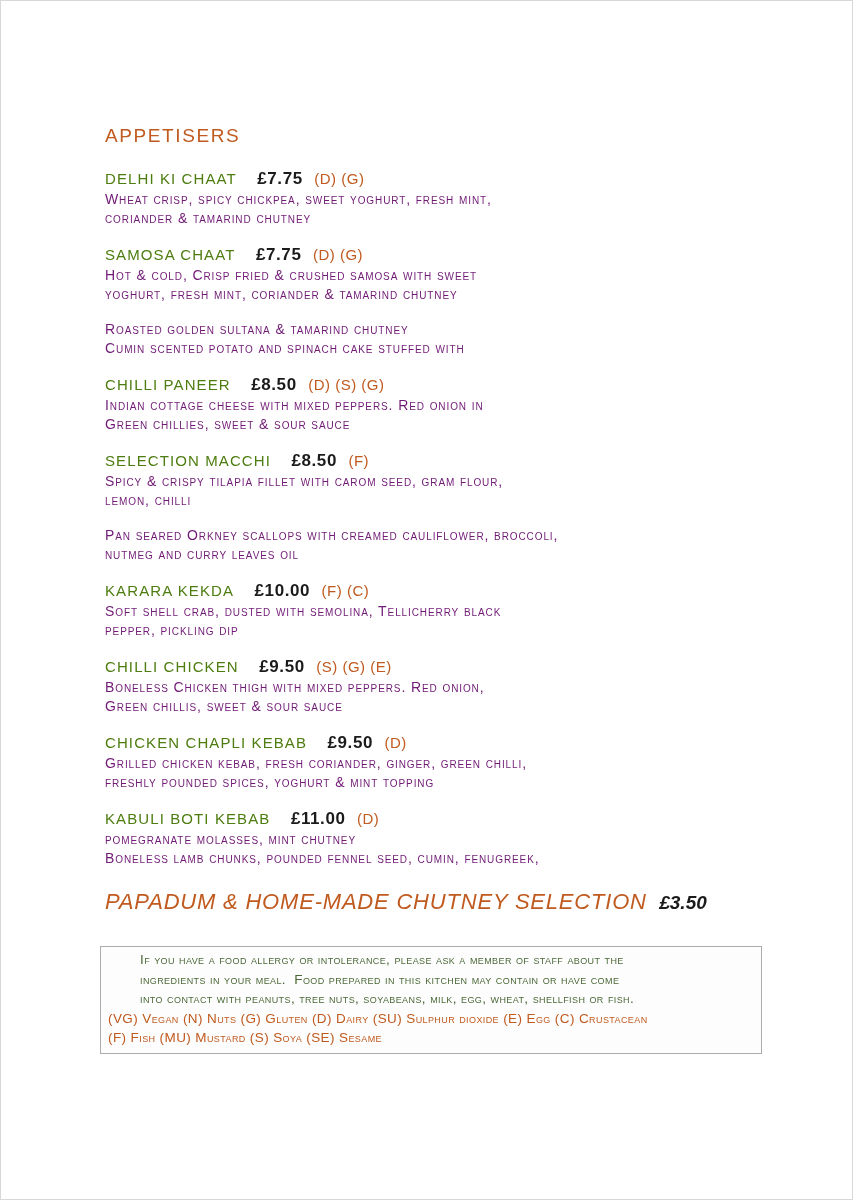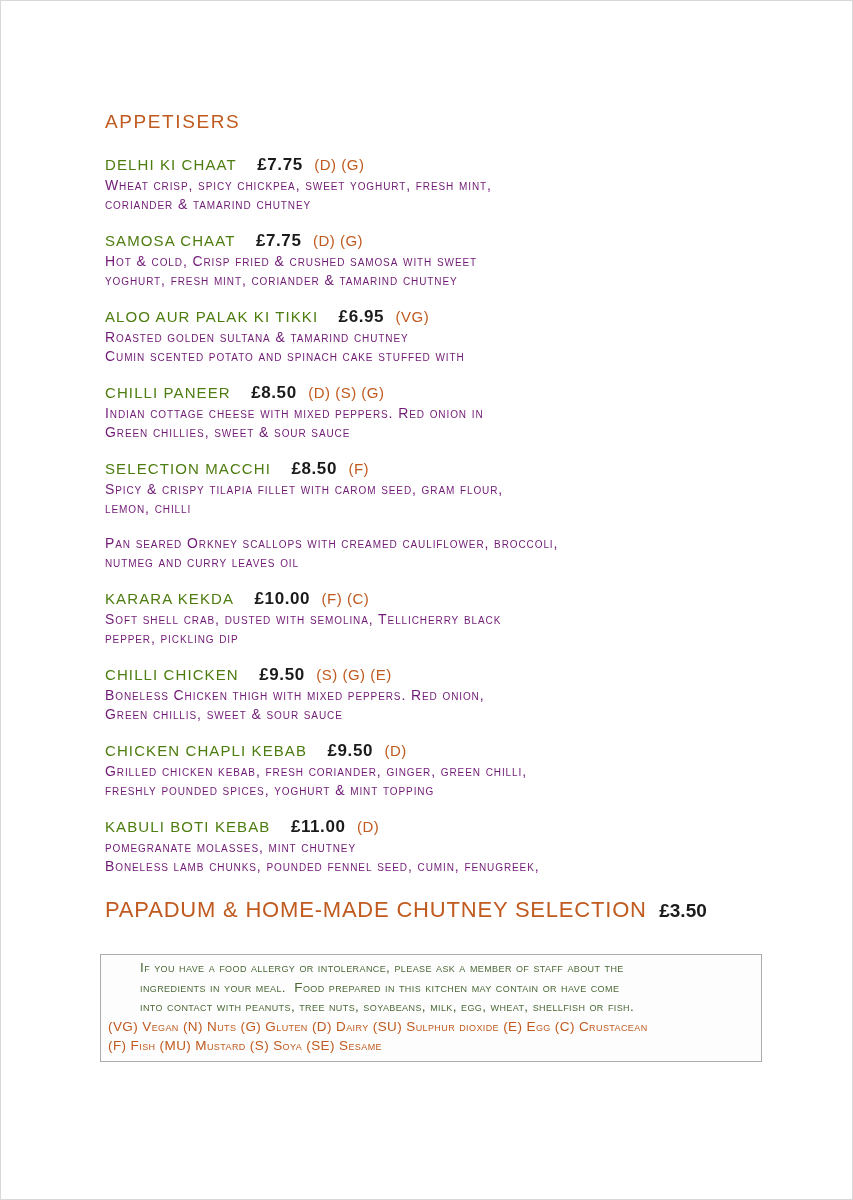--- a/index.html
+++ b/index.html
@@ -8,21 +8,21 @@
     width: 853px;
     height: 1200px;
     font-family: "Liberation Sans", sans-serif;
     border: 1px solid #d8d8d8;
     position: relative;
     overflow: hidden;
   }
   .content {
     position: absolute;
     left: 104px;
-    top: 110px;
+    top: 124px;
     width: 660px;
   }
   .section-heading {
     color: #c05a1f;
     font-size: 19px;
     font-weight: 400;
     letter-spacing: 1.6px;
     margin-bottom: 21px;
   }
   .item { margin-bottom: 16px; }
@@ -53,20 +53,21 @@
     font-size: 14px;
     font-variant: small-caps;
     letter-spacing: 0.9px;
     line-height: 19px;
     white-space: pre;
   }
   .papadum-row {
     margin-top: 20px;
     line-height: 28px;
     white-space: nowrap;
+    font-style: italic;
   }
   .papadum-title {
     color: #c05a1f;
     font-size: 22px;
     letter-spacing: 0.8px;
   }
   .papadum-price {
     color: #1b1b1b;
     font-size: 19px;
     font-weight: 700;
@@ -112,25 +113,20 @@
     <div class="item-title-row">
       <span class="item-name">SAMOSA CHAAT</span>
       <span class="item-price">£7.75</span>
       <span class="item-codes">(D) (G)</span>
     </div>
   <div class="item-desc">Hot &amp; cold, Crisp fried &amp; crushed samosa with sweet</div>
         <div class="item-desc">yoghurt, fresh mint, coriander &amp; tamarind chutney</div>
       </div>
 
   <div class="item">
-    <div class="item-title-row">
-      <span class="item-name">ALOO AUR PALAK KI TIKKI</span>
-      <span class="item-price">£6.95</span>
-      <span class="item-codes">(VG)</span>
-    </div>
   <div class="item-desc">Roasted golden sultana &amp; tamarind chutney</div>
         <div class="item-desc">Cumin scented potato and spinach cake stuffed with</div>
       </div>
 
   <div class="item">
     <div class="item-title-row">
       <span class="item-name">CHILLI PANEER</span>
       <span class="item-price">£8.50</span>
       <span class="item-codes">(D) (S) (G)</span>
     </div>

